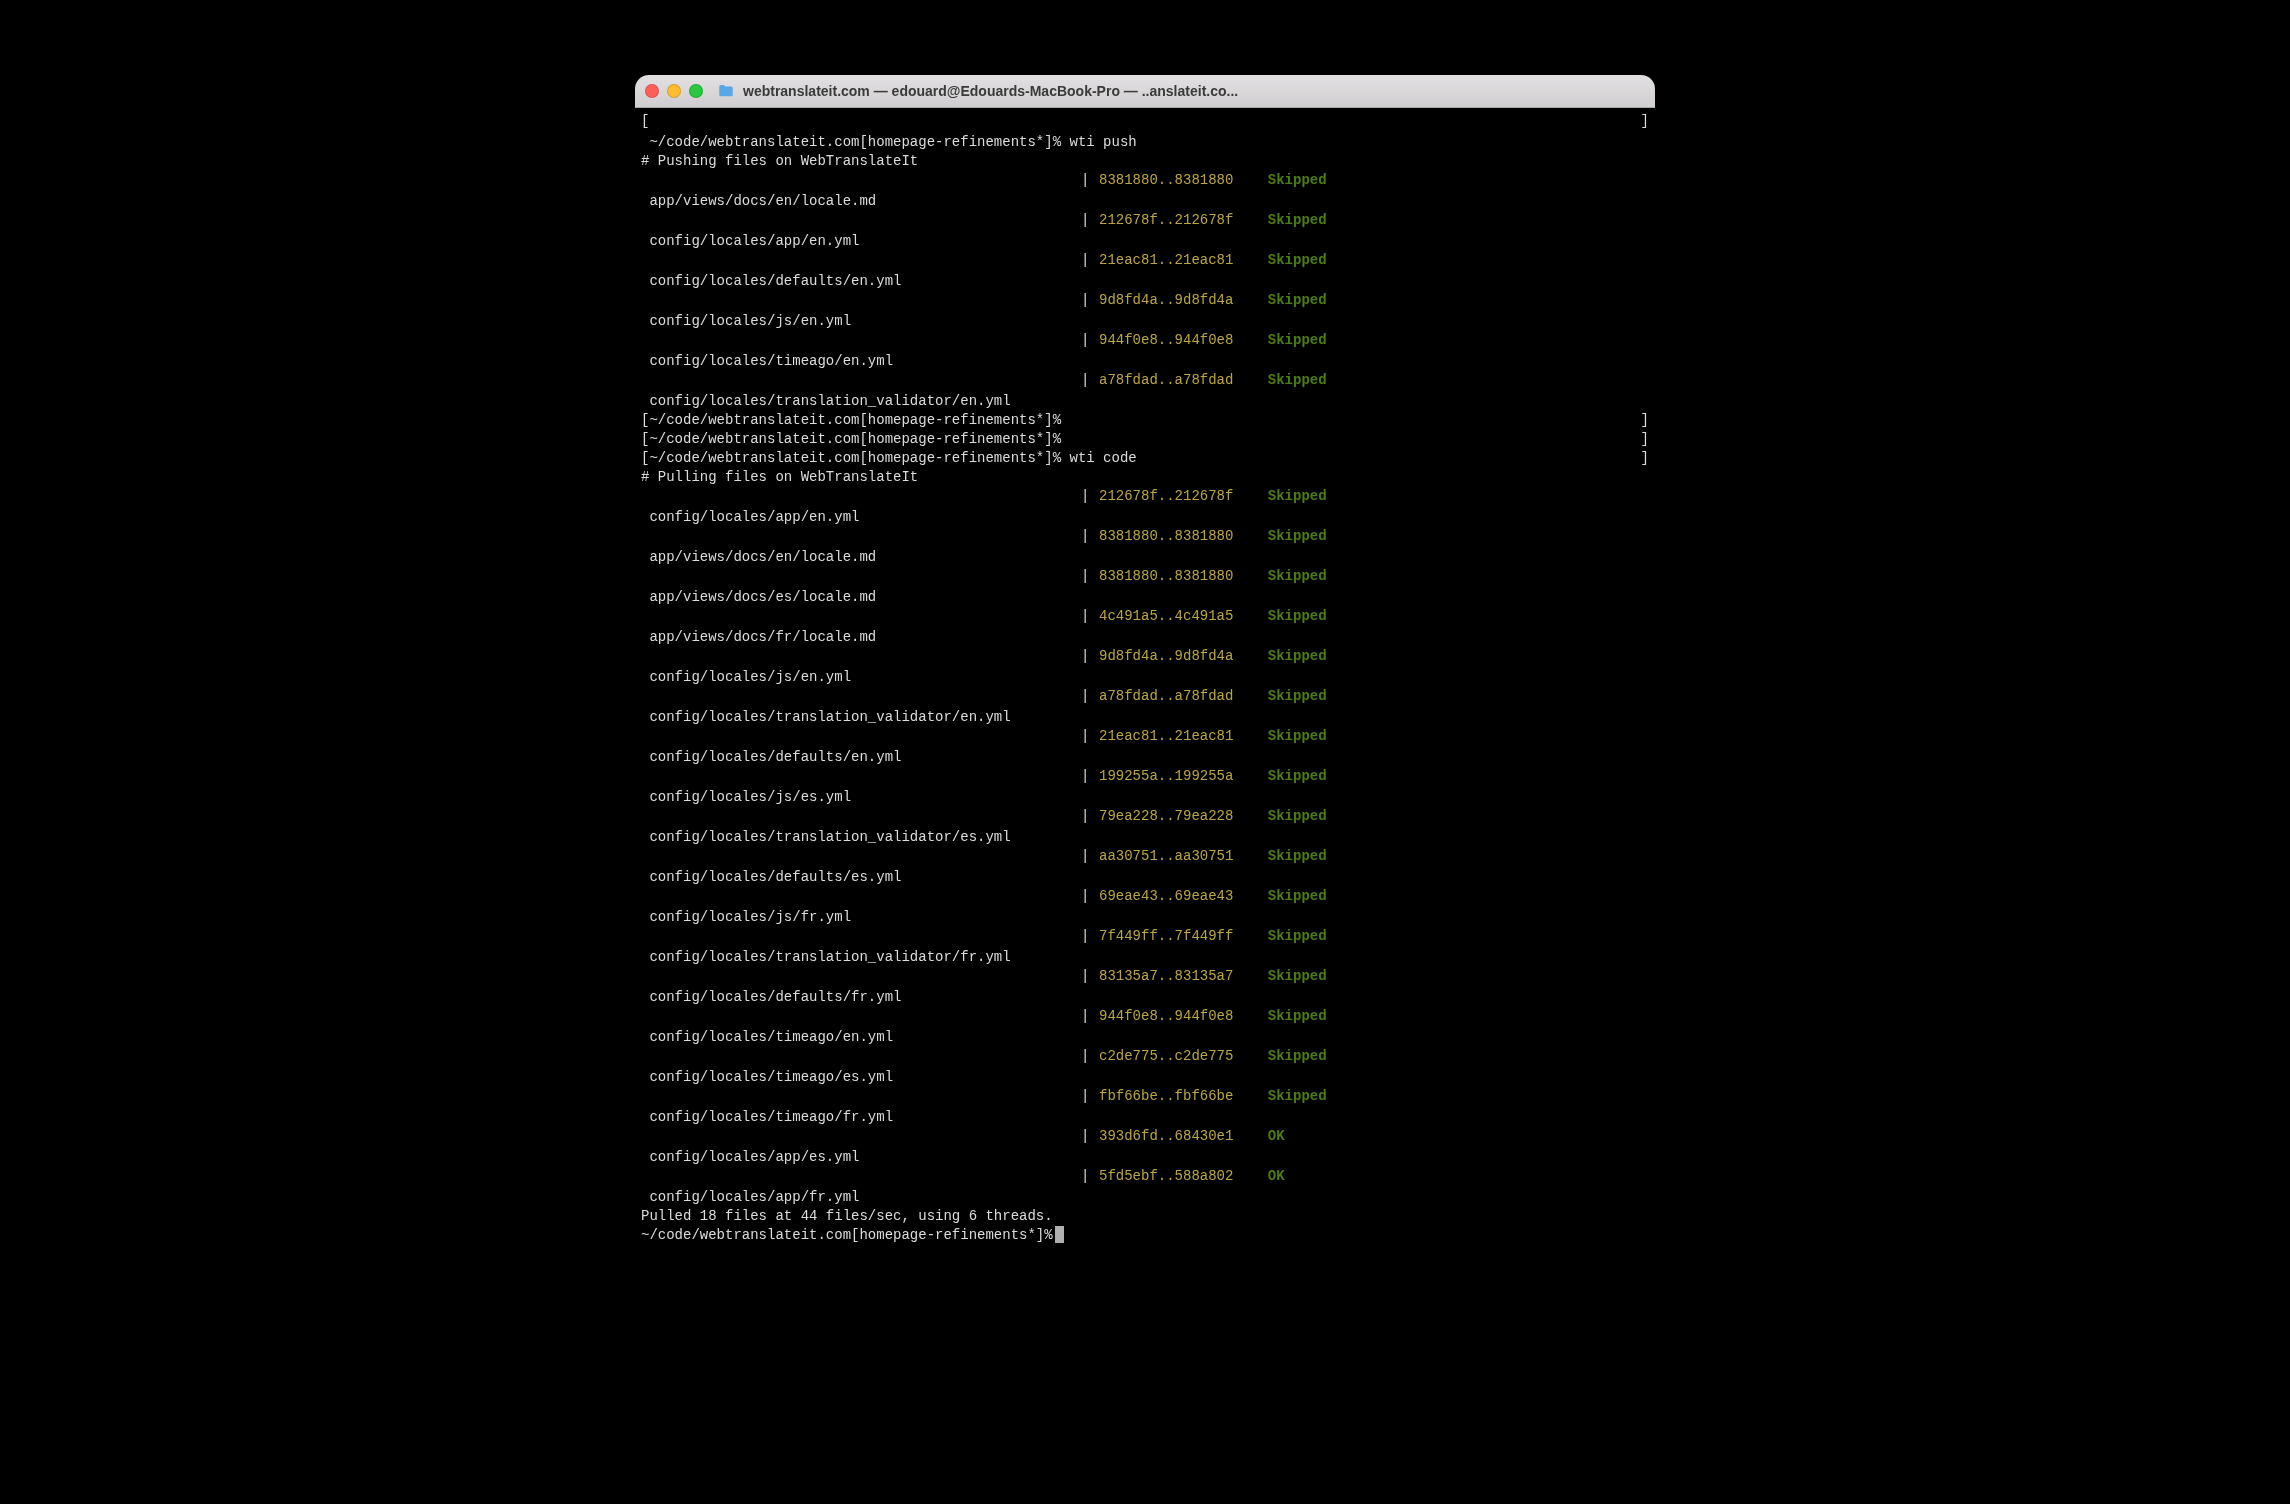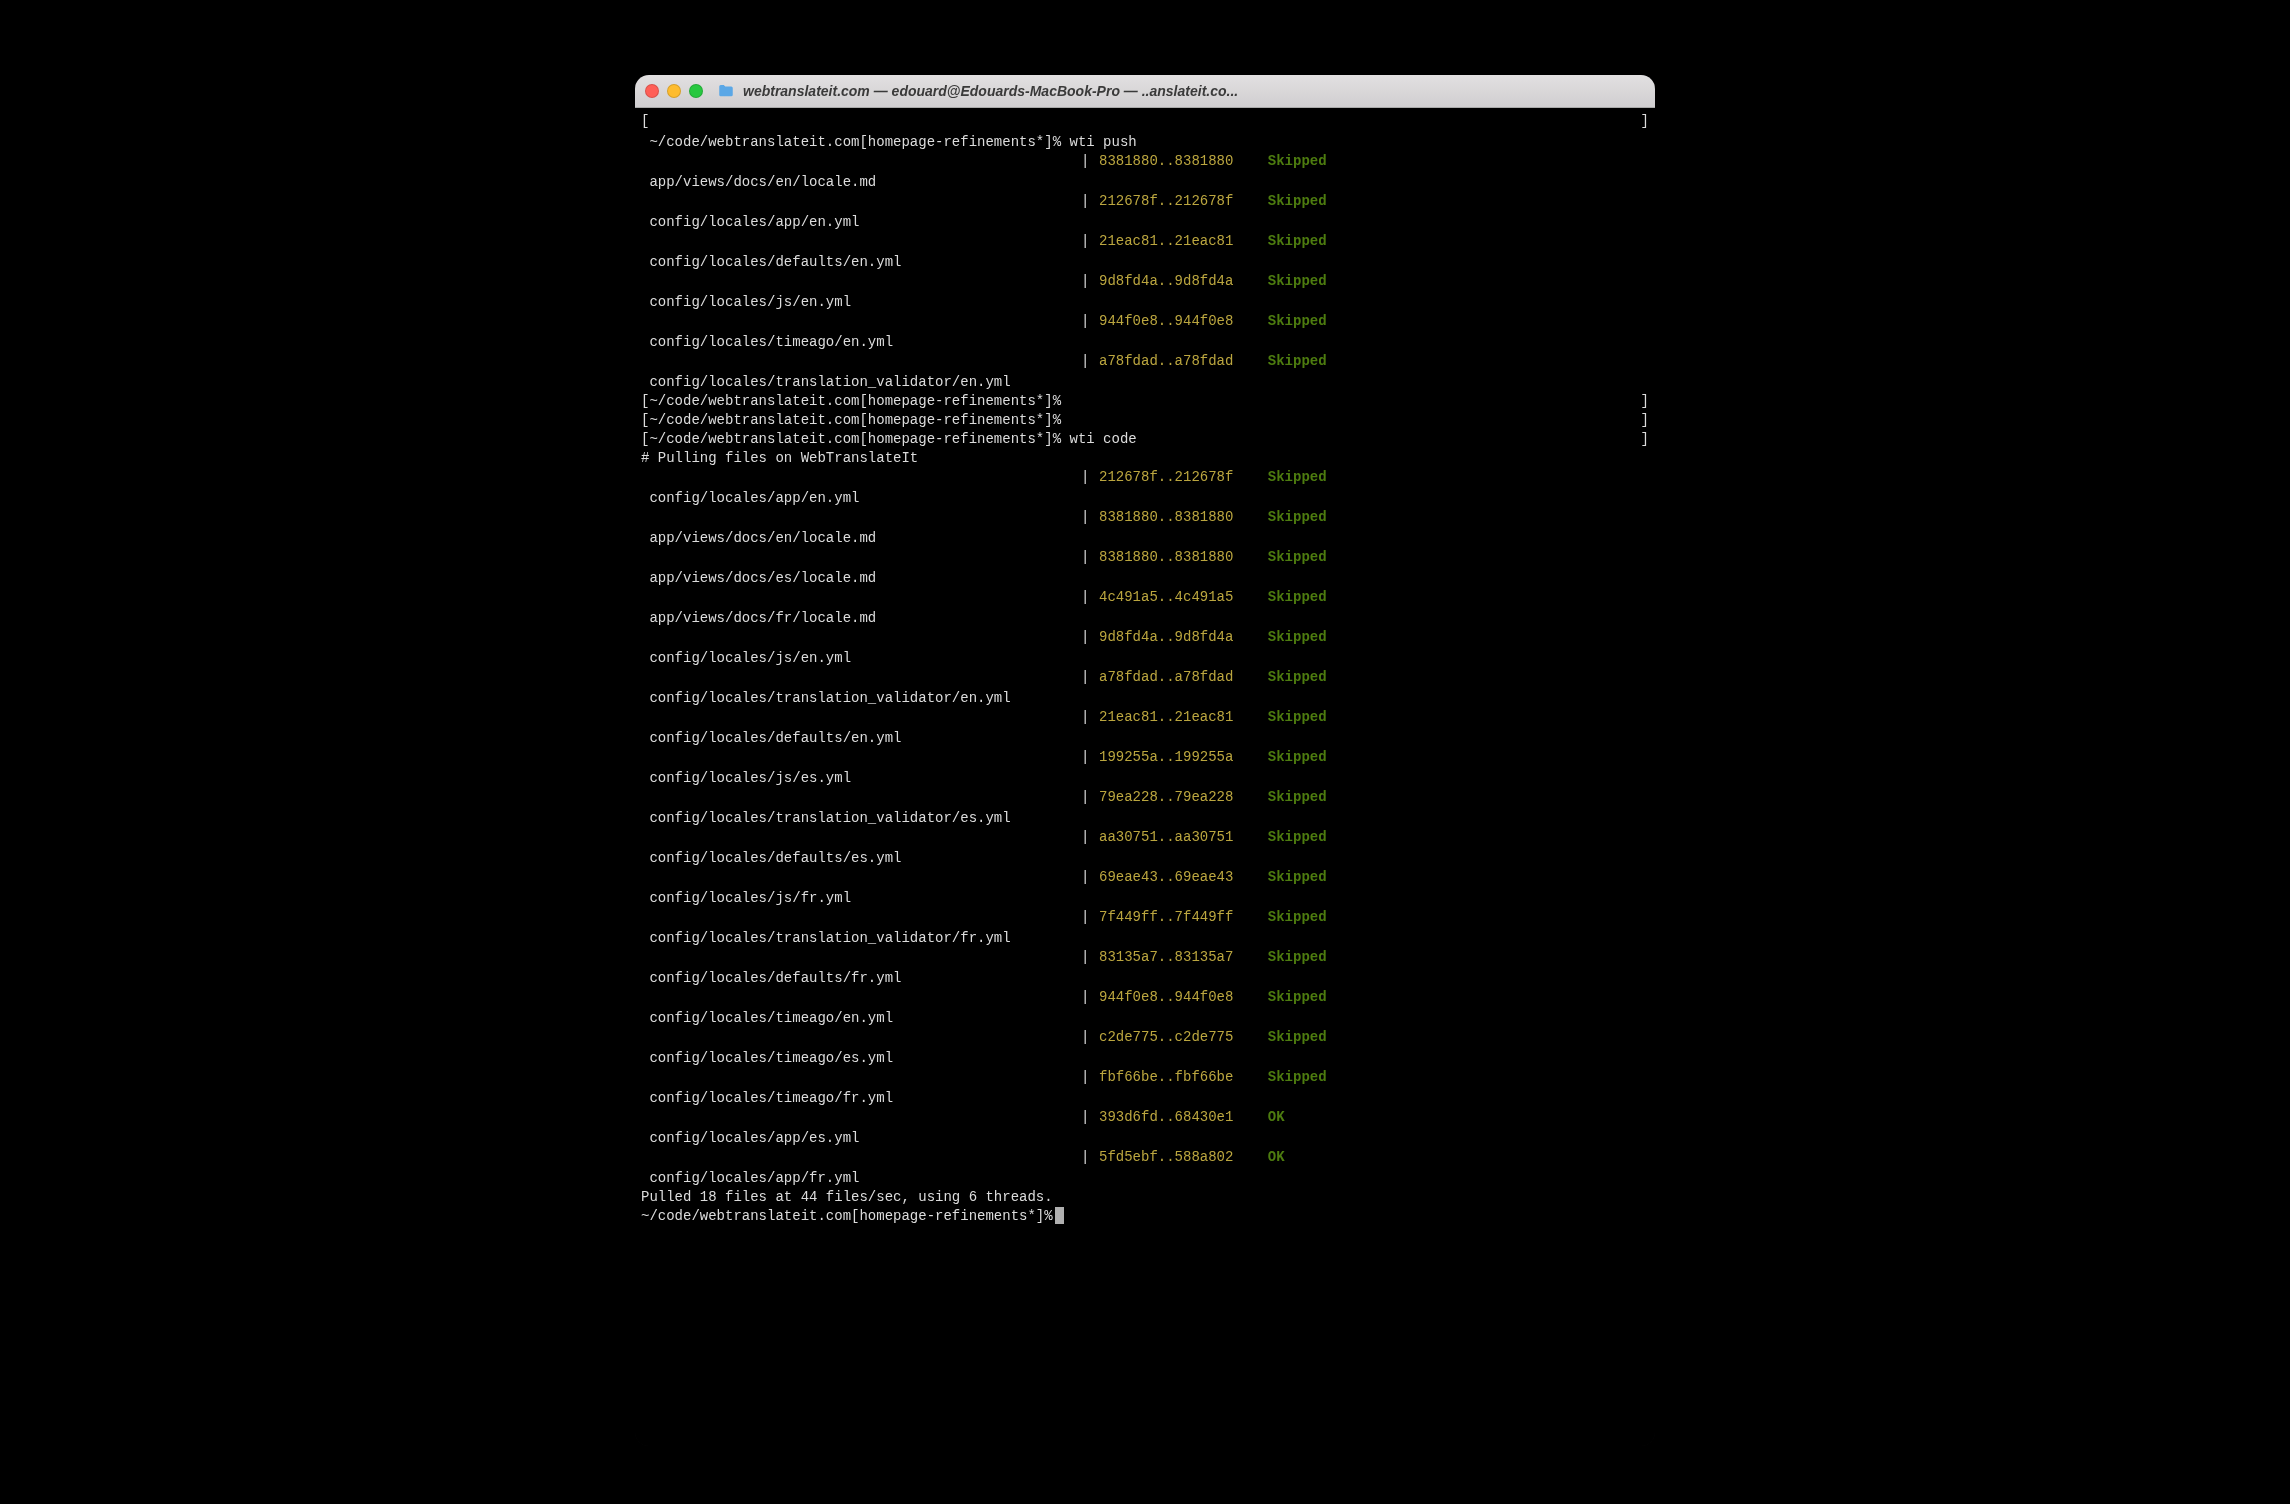--- a/index.html
+++ b/index.html
@@ -41,21 +41,20 @@
     .title-text {
       flex: 1;
       text-align: left;
       font-family: -apple-system, Helvetica, Arial, sans-serif;
       font-size: 14px;
       font-weight: 700;
       color: #3a3a3a;
       white-space: nowrap;
       overflow: hidden;
       text-overflow: ellipsis;
-      font-style: italic;
     }
     .term-body {
       background: #000;
       padding: 4px 6px 220px 6px;
       font-size: 14px;
       line-height: 19px;
       color: #dcdcdc;
     }
     .row {
       display: flex;
@@ -96,20 +95,21 @@
   </div>
 
   <div class="term-body">
 
     <div class="row">
       <span class="bracket">[</span>
       <span class="c-white file-col" style="flex:1;"><span>~/code/webtranslateit.com[homepage-refinements*]%</span> <span>wti push</span></span>
       <span class="bracket">]</span>
     </div>
 
+    <div class="row c-white"># Pushing files on WebTranslateIt</div>
 
     <div id="push-block">
         <div class="row"><span class="c-white file-col"> app/views/docs/en/locale.md</span><span class="c-white pipe-col">| </span><span class="c-yellow hash-col">8381880..8381880</span><span class="c-white">  </span><span class="c-green stat-col">Skipped</span></div>
         <div class="row"><span class="c-white file-col"> config/locales/app/en.yml</span><span class="c-white pipe-col">| </span><span class="c-yellow hash-col">212678f..212678f</span><span class="c-white">  </span><span class="c-green stat-col">Skipped</span></div>
         <div class="row"><span class="c-white file-col"> config/locales/defaults/en.yml</span><span class="c-white pipe-col">| </span><span class="c-yellow hash-col">21eac81..21eac81</span><span class="c-white">  </span><span class="c-green stat-col">Skipped</span></div>
         <div class="row"><span class="c-white file-col"> config/locales/js/en.yml</span><span class="c-white pipe-col">| </span><span class="c-yellow hash-col">9d8fd4a..9d8fd4a</span><span class="c-white">  </span><span class="c-green stat-col">Skipped</span></div>
         <div class="row"><span class="c-white file-col"> config/locales/timeago/en.yml</span><span class="c-white pipe-col">| </span><span class="c-yellow hash-col">944f0e8..944f0e8</span><span class="c-white">  </span><span class="c-green stat-col">Skipped</span></div>
         <div class="row"><span class="c-white file-col"> config/locales/translation_validator/en.yml</span><span class="c-white pipe-col">| </span><span class="c-yellow hash-col">a78fdad..a78fdad</span><span class="c-white">  </span><span class="c-green stat-col">Skipped</span></div>
       </div>
 

